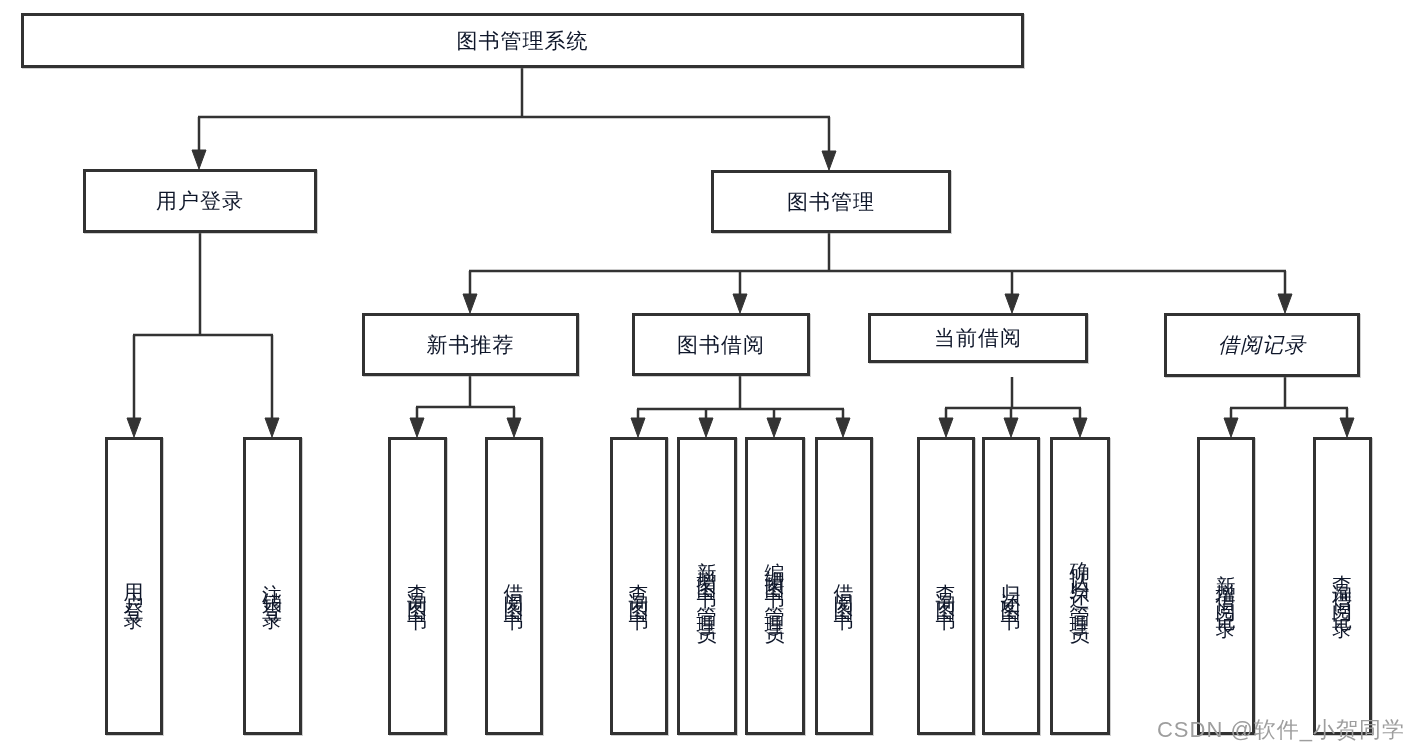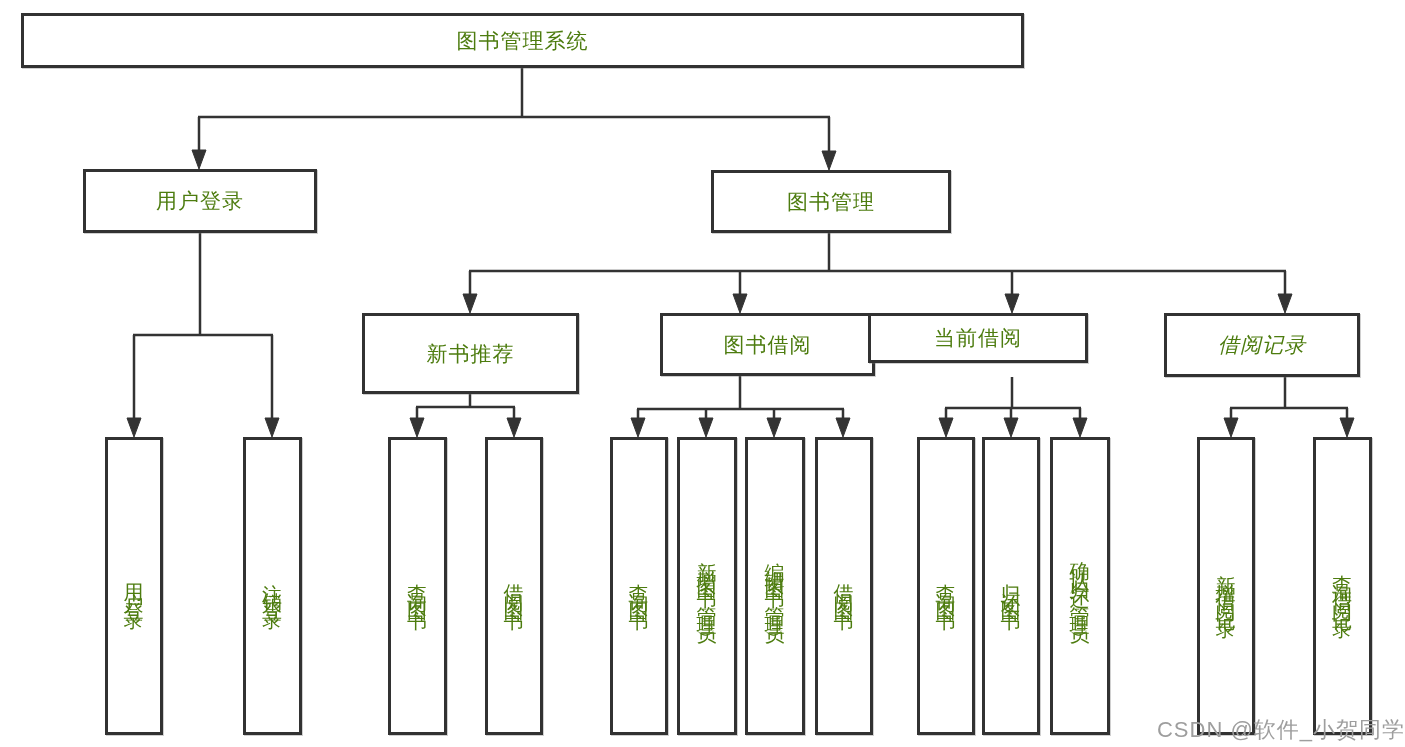--- a/index.html
+++ b/index.html
@@ -28,21 +28,21 @@
   }
   .connector-layer polygon {
     fill: #333333;
     stroke: #333333;
   }
   .node {
     position: absolute;
     box-sizing: border-box;
     border: 3px solid #323232;
     background: #ffffff;
-    color: #4d7c0f;
+    color: #0f172a;
     display: flex;
     align-items: center;
     justify-content: center;
     box-shadow: 1px 1px 0 rgba(120,120,120,0.35);
     text-align: right;
   }
   .hbox {
     font-size: 21px;
     letter-spacing: 1px;
   }
@@ -143,22 +143,22 @@
       <line x1="1347" y1="408" x2="1347" y2="420"></line>
       <polygon points="1340,418 1354,418 1347,437"></polygon>
     </g>
   </svg>
 
   <div class="node hbox" style="left:21px; top:13px; width:1003px; height:55px;">图书管理系统</div>
 
   <div class="node hbox" style="left:83px; top:169px; width:234px; height:64px;">用户登录</div>
   <div class="node hbox" style="left:711px; top:170px; width:240px; height:63px;">图书管理</div>
 
-  <div class="node hbox" style="left:362px; top:313px; width:217px; height:81px;">新书推荐</div>
-  <div class="node hbox" style="left:632px; top:313px; width:215px; height:63px;margin-left:28px;">图书借阅</div>
+  <div class="node hbox" style="left:362px; top:313px; width:217px; height:63px;">新书推荐</div>
+  <div class="node hbox" style="left:632px; top:313px; width:178px; height:63px;">图书借阅</div>
   <div class="node hbox" style="left:868px; top:313px; width:220px; height:50px;font-family:Liberation Mono, monospace;">当前借阅</div>
   <div class="node hbox" style="left:1164px; top:313px; width:196px; height:64px;font-style:italic;">借阅记录</div>
 
   <div class="node vbox" style="left:105px; top:437px; width:58px; height:298px;">用户登录</div>
   <div class="node vbox" style="left:243px; top:437px; width:59px; height:298px;">注销登录</div>
 
   <div class="node vbox" style="left:388px; top:437px; width:59px; height:298px;">查询图书</div>
   <div class="node vbox" style="left:485px; top:437px; width:58px; height:298px;">借阅图书</div>
 
   <div class="node vbox" style="left:610px; top:437px; width:58px; height:298px;">查询图书</div>

